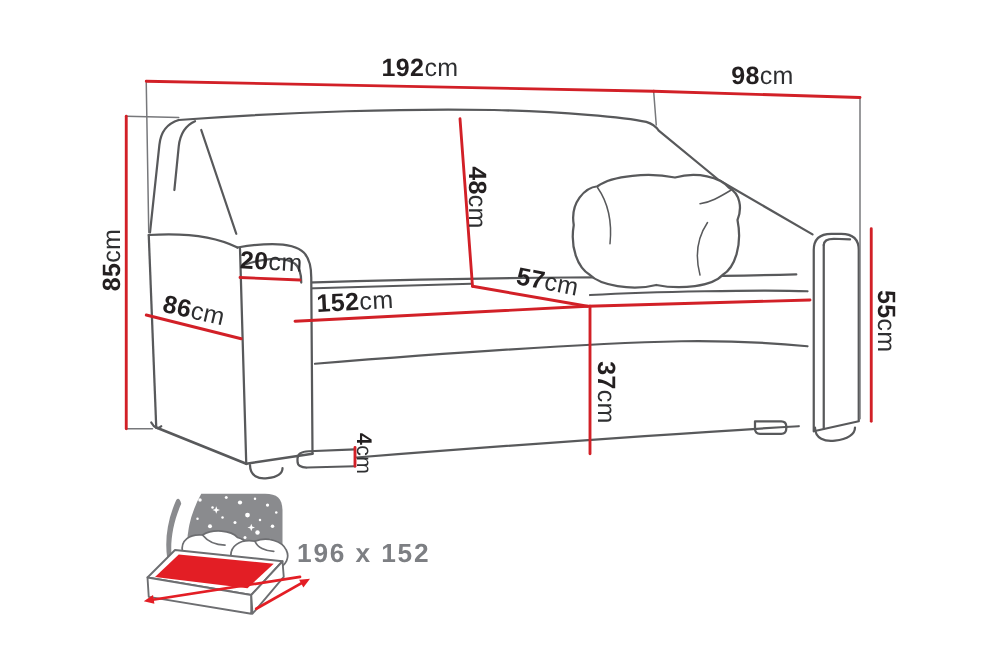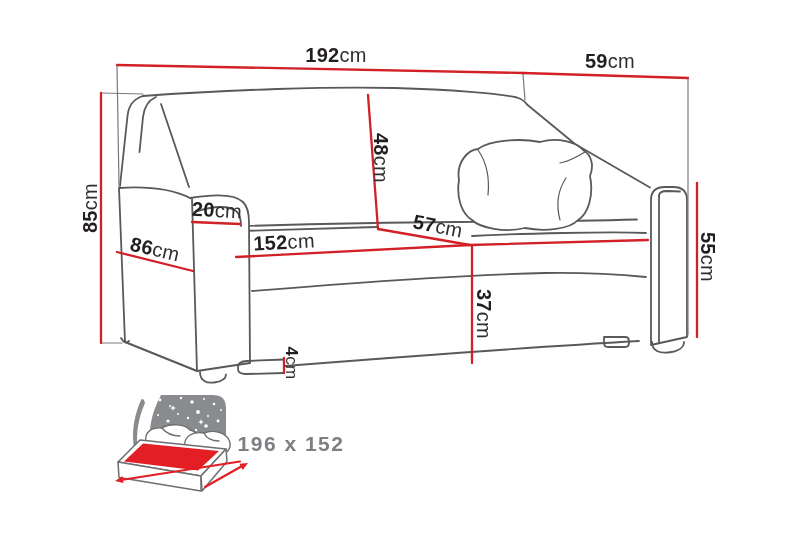--- a/index.html
+++ b/index.html
@@ -158,21 +158,21 @@
         <path fill="none" d="M205,487 L243,465.5"></path>
         <path stroke="none" d="M248,463 L242.7,469.9 L239.3,463.7 Z"></path>
       </g>
     </g>
   </svg>
 
   <div class="dim" style="left:336px;top:55px;">
     <span class="v">192</span><span class="u">cm</span>
   </div>
   <div class="dim" style="left:610px;top:61px;">
-    <span class="v">59</span><span class="u">cm</span>
+    <span class="v">98</span><span class="u">cm</span>
   </div>
   <div class="dim" style="left:90px;top:208px;--r:-90deg;">
     <span class="v">85</span><span class="u">cm</span>
   </div>
   <div class="dim" style="left:155px;top:249px;--r:13deg;">
     <span class="v">86</span><span class="u">cm</span>
   </div>
   <div class="dim" style="left:217px;top:210px;--r:3deg;">
     <span class="v">20</span><span class="u">cm</span>
   </div>

